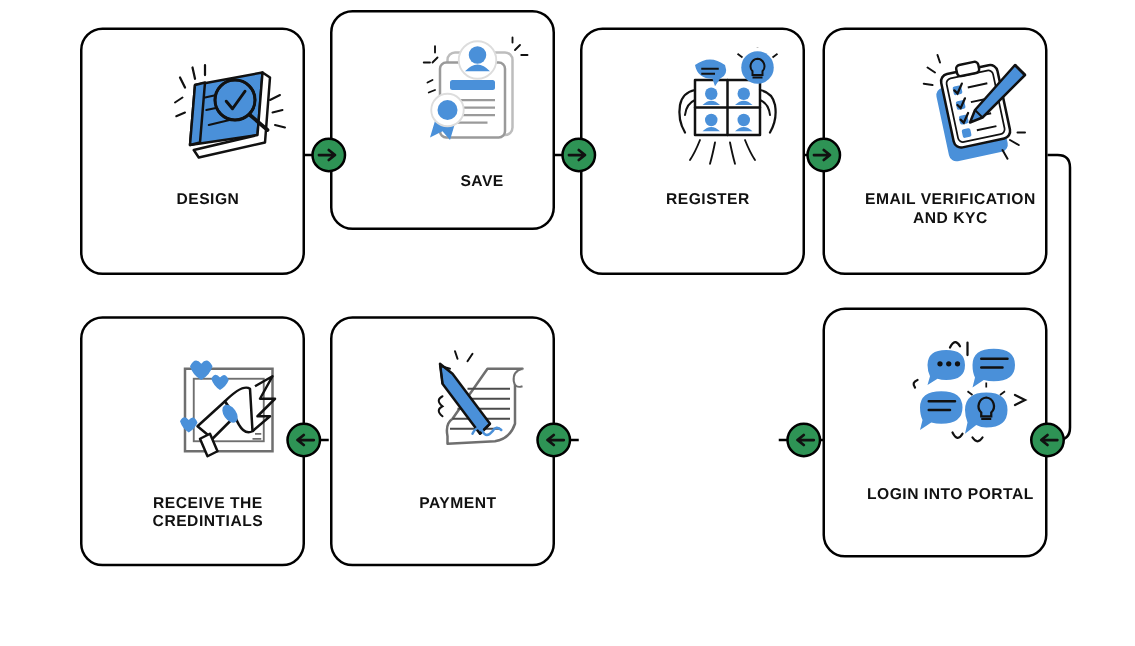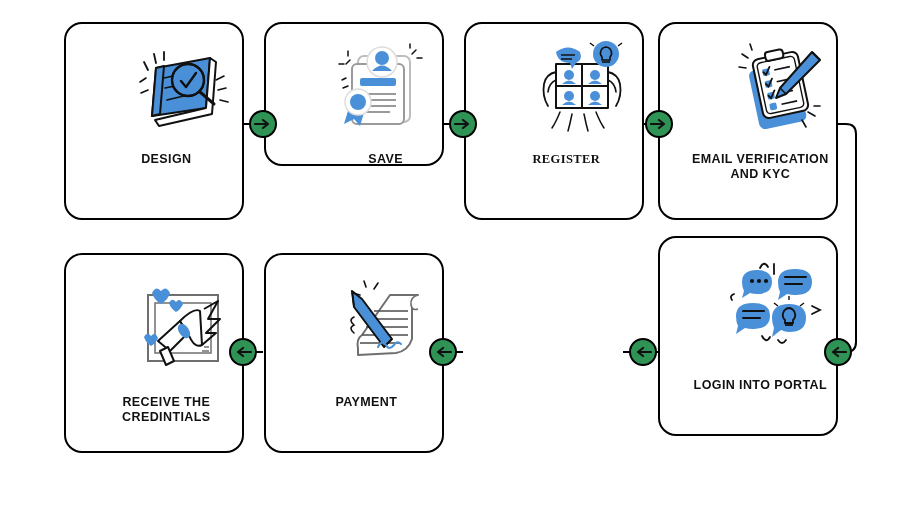--- a/index.html
+++ b/index.html
@@ -67,21 +67,21 @@
           <path d="M78 54 L92 66" stroke-width="3"></path>
           <path d="M22 24 L26 32 M32 16 L34 25 M42 14 L42 22" stroke-width="1.8"></path>
           <path d="M96 52 L104 50 M98 62 L106 64 M94 42 L102 38" stroke-width="1.6"></path>
           <path d="M24 40 L18 44 M26 52 L19 55" stroke-width="1.6"></path>
         </g>
       </svg>
     </div>
     <div class="label">DESIGN</div>
   </div>
 
-  <div class="card row1" style="left:264px;top:22px;width:180px;height:144px;padding-left:45px;">
+  <div class="card row1" style="left:264px;top:8px;width:180px;height:176px;padding-left:45px;">
     <div class="art">
       <svg viewBox="0 0 120 100" xmlns="http://www.w3.org/2000/svg">
         <g stroke="#9a9a9a" stroke-width="1.6" fill="none">
           <rect x="36" y="18" width="52" height="66" rx="6" fill="#fff" stroke="#bdbdbd" stroke-width="2"></rect>
           <rect x="30" y="26" width="52" height="60" rx="5" fill="#fff" stroke="#9a9a9a" stroke-width="2"></rect>
           <rect x="38" y="40" width="36" height="8" rx="2" fill="#4a90d9" stroke="none"></rect>
           <path d="M38 56 H74 M38 62 H74 M38 68 H74 M38 74 H68" stroke="#9a9a9a" stroke-width="1.8"></path>
         </g>
         <g>
           <circle cx="60" cy="24" r="15" fill="#fff" stroke="#ddd" stroke-width="1.5"></circle>
@@ -96,21 +96,21 @@
         <g stroke="#111" stroke-width="1.5" fill="none" stroke-linecap="round">
           <path d="M28 22 L24 26 M26 18 L26 13 M22 26 L17 26"></path>
           <path d="M90 16 L94 12 M88 10 L88 6 M95 20 L100 20"></path>
           <path d="M24 40 L20 42 M26 48 L21 50"></path>
         </g>
       </svg>
     </div>
     <div class="label">SAVE</div>
   </div>
 
-  <div class="card row1" style="left:464px;top:22px;width:180px;height:198px;font-family:Liberation Serif, serif;">
+  <div class="card row1" style="left:464px;top:22px;width:180px;height:198px;">
     <div class="art">
       <svg viewBox="0 0 120 100" xmlns="http://www.w3.org/2000/svg">
         <g stroke="#111" stroke-width="2" fill="none" stroke-linecap="round" stroke-linejoin="round">
           <rect x="34" y="26" width="52" height="44" fill="#fff"></rect>
           <path d="M60 26 V70 M34 48 H86"></path>
           <g fill="#4a90d9" stroke="none">
             <circle cx="47" cy="37" r="5"></circle>
               <circle cx="73" cy="37" r="5"></circle>
             <circle cx="47" cy="58" r="5"></circle>
               <circle cx="73" cy="58" r="5"></circle>
@@ -221,21 +221,21 @@
         <g stroke="#111" stroke-width="1.6" fill="none" stroke-linecap="round">
           <path d="M44 10 L42 4 M52 12 L56 6 M38 18 L31 16"></path>
           <path d="M32 40 q-6 3 0 8 q-6 3 0 8"></path>
         </g>
       </svg>
     </div>
     <div class="label">PAYMENT</div>
   </div>
 
 
-  <div class="card row2" style="left:658px;top:236px;width:180px;height:200px;">
+  <div class="card row2" style="left:658px;top:246px;width:180px;height:200px;">
     <div class="art">
       <svg viewBox="0 0 120 100" xmlns="http://www.w3.org/2000/svg">
         <g>
           <path d="M26 22 q0 -12 15 -12 q15 0 15 12 q0 12 -15 12 q-4 0 -7 -1 l-8 5 l2 -7 q-2 -4 -2 -9z" fill="#4a90d9"></path>
           <g fill="#111">
               <circle cx="36" cy="21" r="2.1"></circle>
               <circle cx="43" cy="21" r="2.1"></circle>
               <circle cx="50" cy="21" r="2.1"></circle>
             </g>
         </g>

